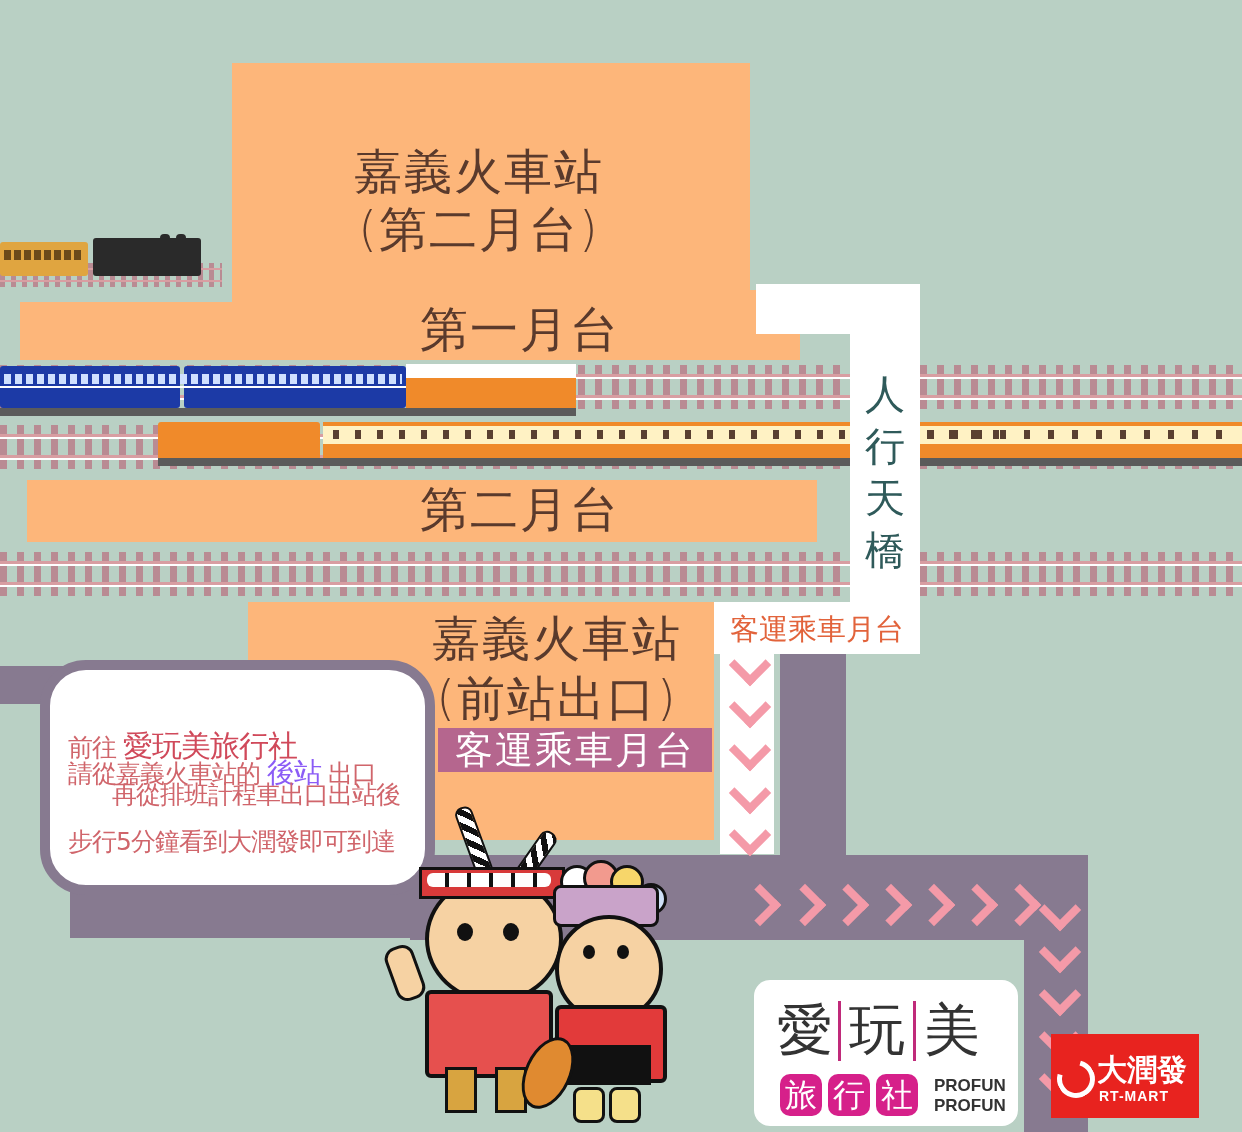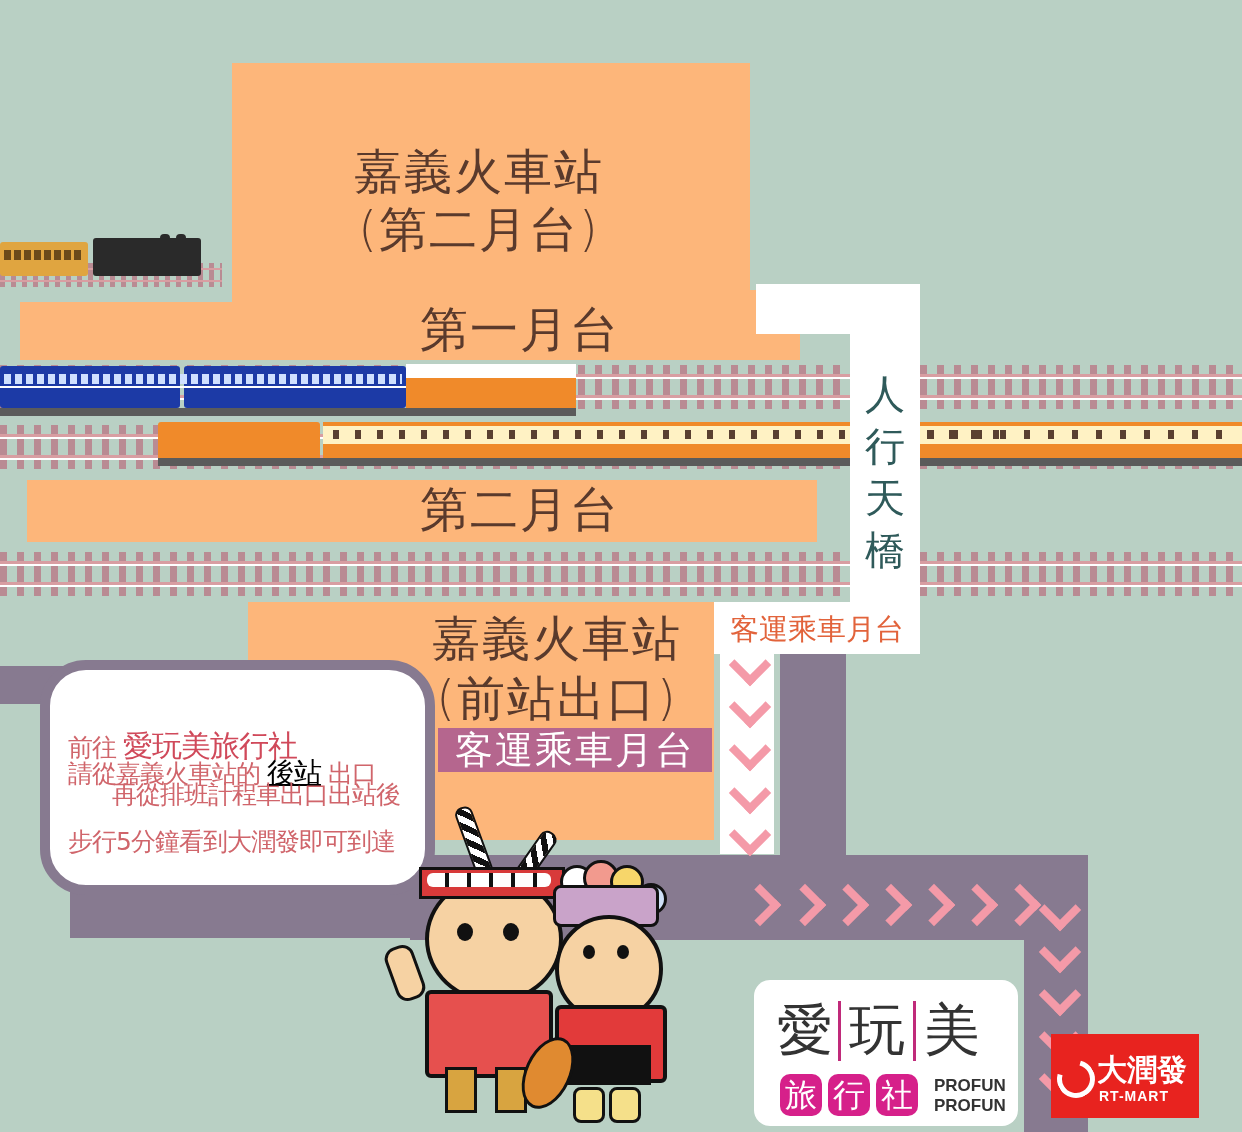--- a/index.html
+++ b/index.html
@@ -24,21 +24,21 @@
   }
   .label-dark { color:#5a3a2c; font-family:"DejaVu Sans", sans-serif; font-weight:300; letter-spacing:2px; }
   .chev { position:absolute; width:22px; height:22px; border-right:8px solid #f49aa8; border-bottom:8px solid #f49aa8; }
   .chev.down { transform:rotate(45deg); }
   .chev.right { transform:rotate(-45deg); }
   
   .car { position:absolute; border-radius:3px; }
   .bubble { position:absolute; left:40px; top:660px; width:395px; height:235px; background:#fff; border:10px solid #877a90; border-radius:46px; box-sizing:border-box; }
   .bubble-line { position:absolute; left:18px; font-size:25px; color:#d0656b; white-space:nowrap; letter-spacing:-1px; }
   .hl { color:#d0495a; font-size:30px; }
-  .blk { color:#000000; font-size:28px;text-decoration:underline; }
+  .blk { color:#8b5cf6; font-size:28px; }
 </style>
 </head>
 <body>
 
 <div class="abs orange" style="left:232px;top:63px;width:518px;height:245px;"></div>
 
 <div class="abs orange" style="left:20px;top:302px;width:780px;height:58px;"></div>
 <div class="abs orange" style="left:232px;top:290px;width:524px;height:20px;"></div>
 
 <div class="abs label-dark" style="left:348px;top:142px;font-size:48px;line-height:58px;text-align:center;width:262px;">

